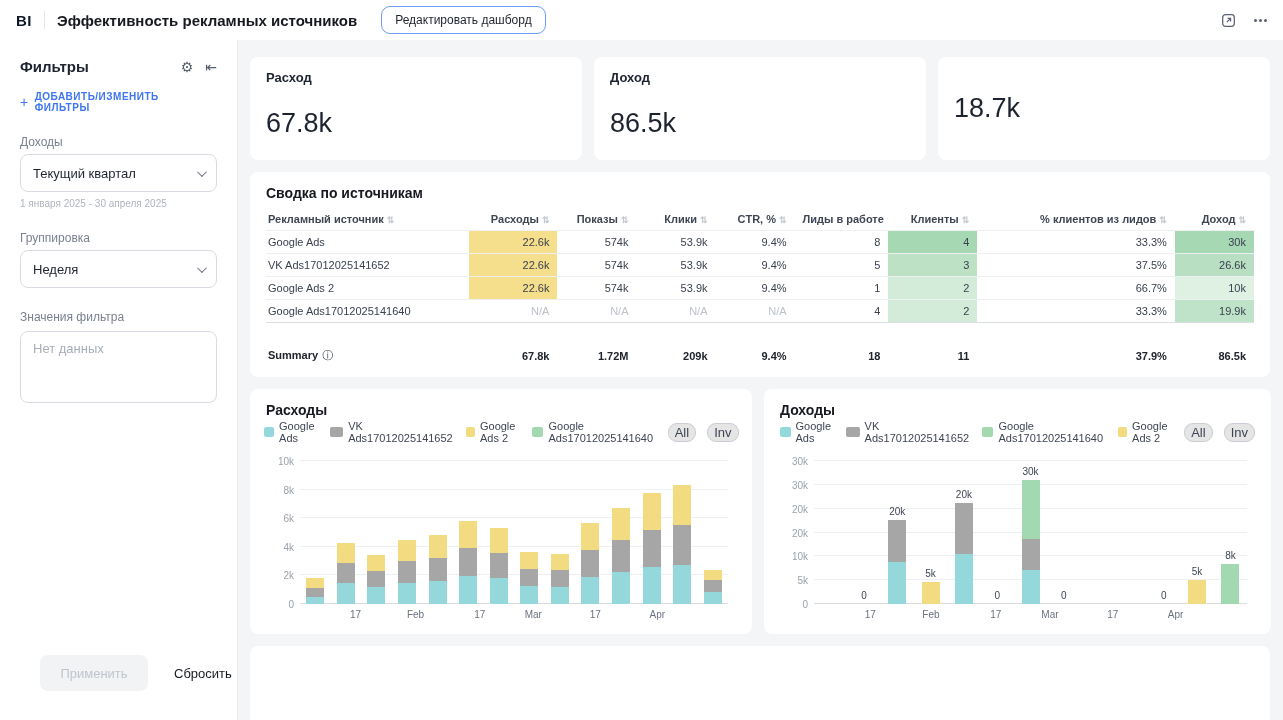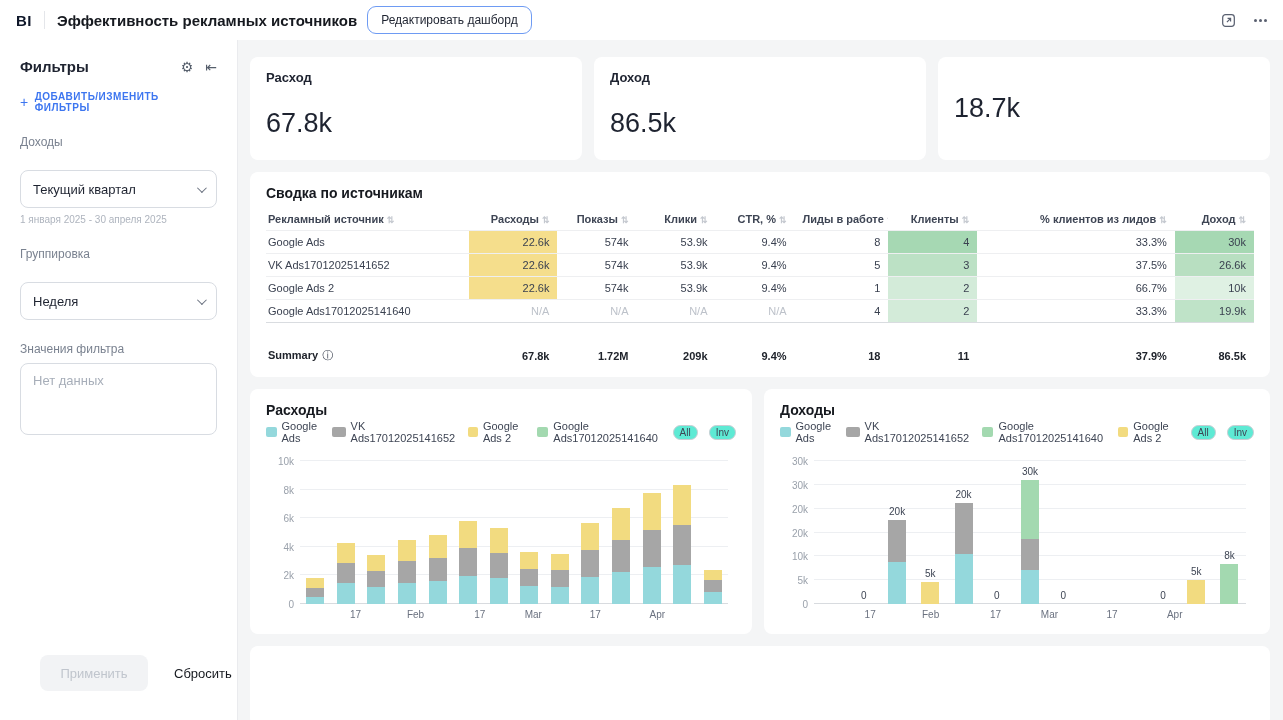--- a/index.html
+++ b/index.html
@@ -3,40 +3,40 @@
 <meta charset="utf-8">
 <style>
   * { margin:0; padding:0; box-sizing:border-box; }
   html,body { width:1283px; height:720px; overflow:hidden; font-family:"Liberation Sans", sans-serif; background:#F4F5F6; color:#1E2330; }
 
   
   .topbar { height:40px; background:#fff; display:flex; align-items:center; padding:0 16px; position:relative; z-index:2; }
   .logo { color:#0f172a; font-weight:bold; font-size:15px; letter-spacing:.5px; }
   .topbar-divider { width:1px; height:18px; background:#E4E6EA; margin:0 12px; }
   .page-title { font-size:15px; font-weight:bold; color:#16191F; }
-  .edit-btn { margin-left:10px; background:#fff; border:1px solid #6E9BF3; border-radius:9px; padding:6px 13px; font-size:12px; color:#1E2330; cursor:pointer; font-family:"Liberation Sans", sans-serif; }
+  .edit-btn { margin-left:24px; background:#fff; border:1px solid #6E9BF3; border-radius:9px; padding:6px 13px; font-size:12px; color:#1E2330; cursor:pointer; font-family:"Liberation Sans", sans-serif; }
   .topbar-right { margin-left:auto; display:flex; align-items:center; gap:18px; }
   .icon-btn { background:none; border:none; cursor:pointer; display:flex; align-items:center; color:#596070; }
   .dots { display:flex; gap:2px; }
   .dots i { width:3px; height:3px; border-radius:50%; background:#596070; }
 
   
   .shell { display:flex; height:680px; }
   .sidebar { width:238px; background:#fff; border-right:1px solid #EAEBEE; padding:18px 20px 29px 20px; display:flex; flex-direction:column; }
   .main { flex:1; padding:17px 13px 0 12px; overflow:hidden; }
 
   
   .sb-head { display:flex; align-items:center; }
   .sb-title { font-size:15px; font-weight:bold; }
   .sb-head-icons { margin-left:auto; display:flex; gap:12px; align-items:center; color:#555E6B; font-size:14px; }
   .sb-head-icons span { cursor:pointer; }
   .add-link { margin-top:16px; color:#3D76F0; font-size:10px; font-weight:bold; letter-spacing:.5px; display:flex; align-items:center; gap:6px; cursor:pointer; }
   .add-link .plus { font-size:14px; font-weight:normal; }
   .fld-label { margin-top:22px; font-size:12px; color:#7A8290; }
-  .select { margin-top:21px; height:38px; border:1px solid #D8DCE2; border-radius:8px; display:flex; align-items:center; padding:0 12px; font-size:13px; color:#1E2330; cursor:pointer; background:#fff; }
+  .select { margin-top:5px; height:38px; border:1px solid #D8DCE2; border-radius:8px; display:flex; align-items:center; padding:0 12px; font-size:13px; color:#1E2330; cursor:pointer; background:#fff; }
   .chev { margin-left:auto; width:7px; height:7px; border-right:1.5px solid #6B7280; border-bottom:1.5px solid #6B7280; transform:rotate(45deg) translateY(-2px); }
   .range-note { margin-top:6px; font-size:10px; color:#AEB4BE; }
   .filter-box { margin-top:7px; height:72px; border:1px solid #D8DCE2; border-radius:8px; padding:9px 12px; font-size:13px; color:#A7AEB9; background:#fff; }
   .sb-footer { margin-top:auto; display:flex; align-items:center; gap:26px; padding-left:20px; }
   .apply-btn { min-width:108px; height:36px; border:none; border-radius:8px; background:#F2F3F5; color:#C0C5CD; font-size:13px; font-family:"Liberation Sans", sans-serif; }
   .reset-btn { background:none; border:none; font-size:13px; color:#16191F; cursor:pointer; font-family:"Liberation Sans", sans-serif; }
 
   
   .card { background:#fff; border-radius:8px; }
   .kpi-row { display:flex; gap:12px; }
@@ -58,21 +58,21 @@
   .info-ic { font-weight:normal; color:#3A4150; font-size:11px; margin-left:4px; }
 
   
   .charts-row { margin-top:12px; display:flex; gap:12px; }
   .chart-card { height:245px; padding:13px 16px 8px 16px; }
   .chart-card.left { width:502px; }
   .chart-card.right { flex:1; }
   .legend { display:flex; justify-content:center; align-items:center; gap:11px; margin-top:2px; font-size:11px; color:#3E4554; }
   .legend-item { display:flex; align-items:center; gap:5px; cursor:pointer; }
   .chip { width:15px; height:10px; border-radius:2px; }
-  .lg-pill { border:1px solid #C9CDD3; border-radius:9px; font-size:10px; color:#3E4554; padding:1px 6px; background:#5eead4; cursor:pointer; }
+  .lg-pill { border:1px solid #C9CDD3; border-radius:9px; font-size:13px; color:#3E4554; padding:1px 6px; background:#e5e5e5; cursor:pointer; }
   .plot-wrap { margin-top:10px; }
   .plot { position:relative; height:150px; margin-left:34px; margin-right:8px; }
   .gridline { position:absolute; left:0; right:0; height:1px; background:#EDEFF2; }
   .gridline.zero { background:#D8DBDF; }
   .ytick { position:absolute; left:-36px; width:30px; text-align:right; font-size:10px; color:#9AA1AB; transform:translateY(50%); }
   .slots { position:absolute; inset:0; display:flex; align-items:flex-end; }
   .slot { flex:1; position:relative; height:100%; display:flex; justify-content:center; align-items:flex-end; }
   .stack { display:flex; flex-direction:column-reverse; width:18px; }
   .seg { width:18px; }
   .bar-label { position:absolute; left:50%; transform:translateX(-50%); font-size:10px; color:#3E4554; white-space:nowrap; }

